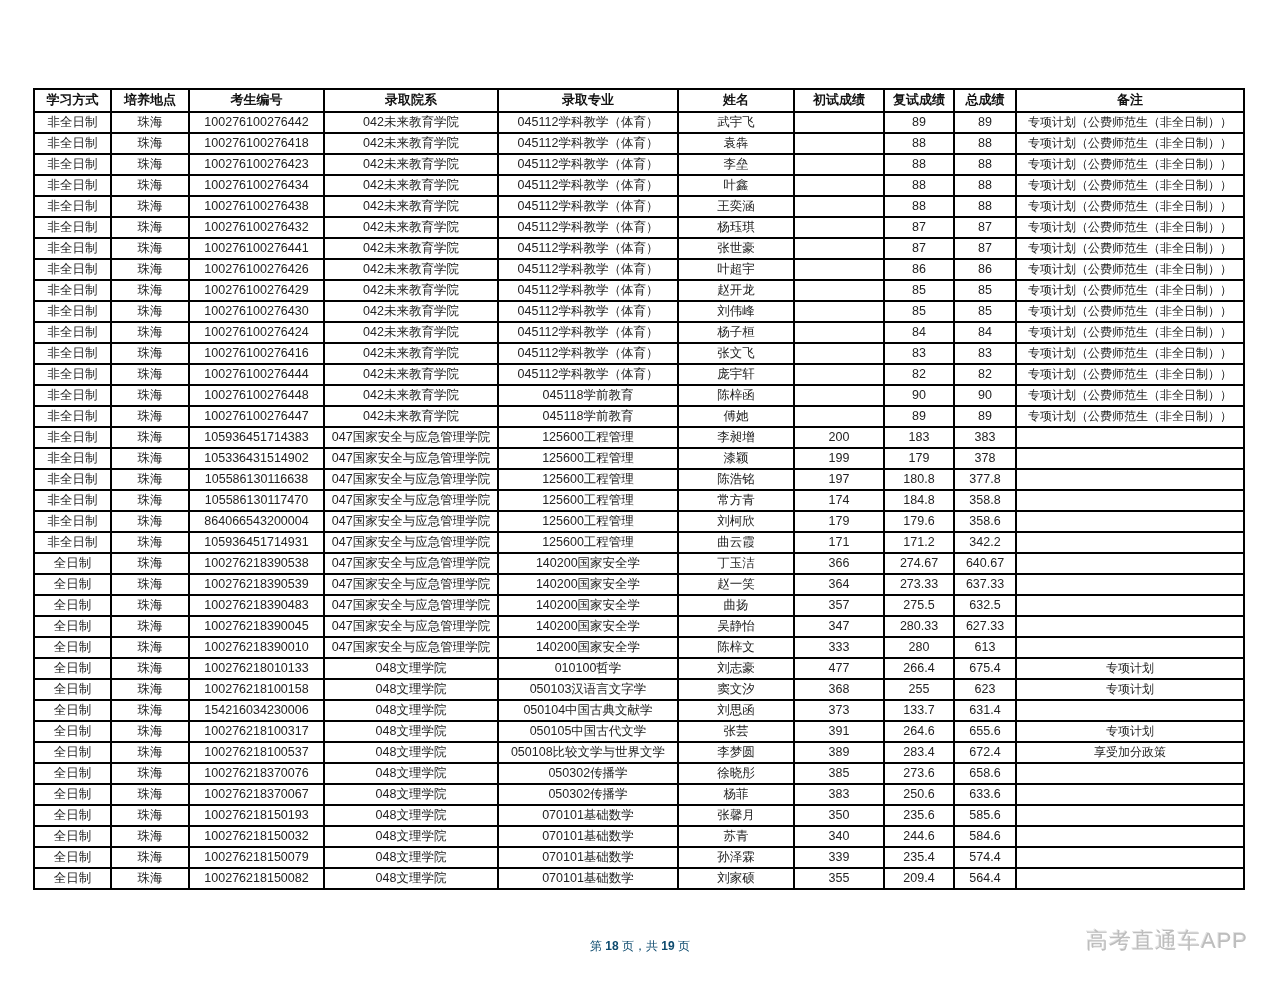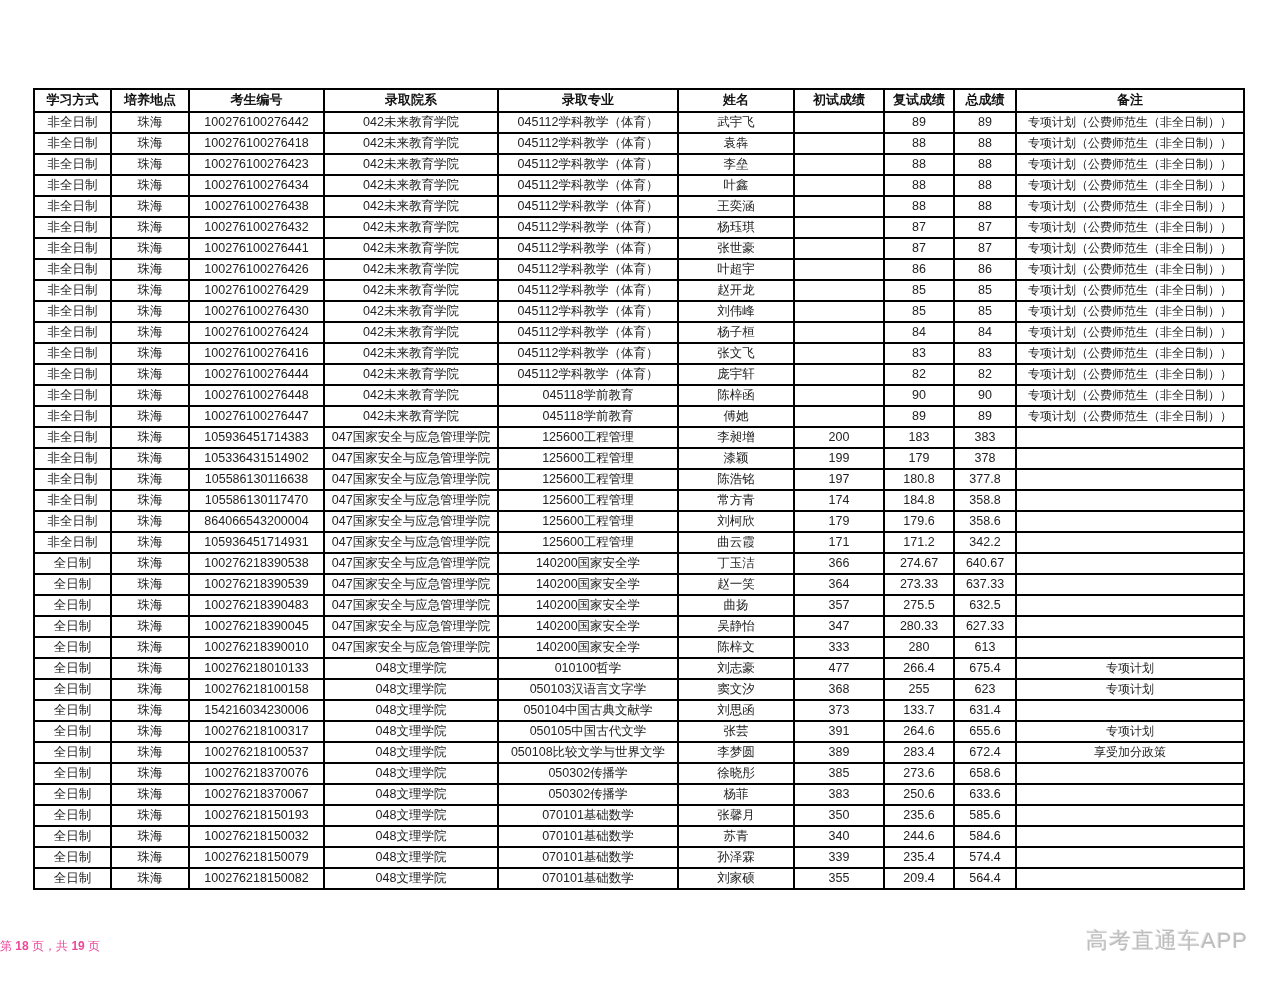--- a/index.html
+++ b/index.html
@@ -43,22 +43,23 @@
     font-size: 12.5px;
     color: #222;
   }
   
   table.admission-table td:last-child { font-size: 12px; border-radius: 6px; }
   .footer-pageinfo {
     position: absolute;
     left: 0;
     top: 938px;
     width: 100%;
+    text-align: center;
     font-size: 12px;
-    color: #ec4899;
+    color: #0c4a6e;
   }
   .footer-pageinfo b { font-weight: bold; }
   .watermark {
     position: absolute;
     right: 32px;
     top: 926px;
     font-size: 22px;
     letter-spacing: 1px;
     color: #bdbdbd;
     text-shadow: 1px 1px 0 #ffffff, -1px -1px 0 #e3e3e3;

